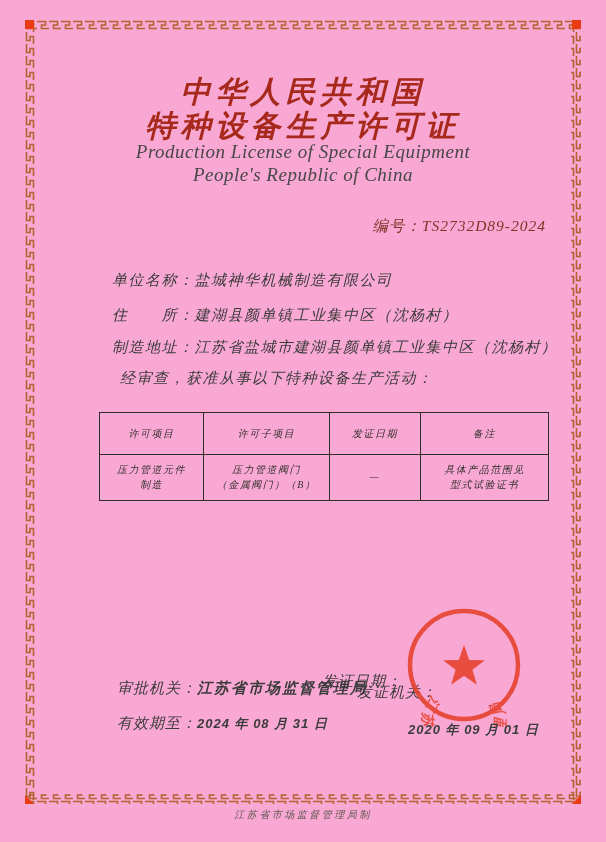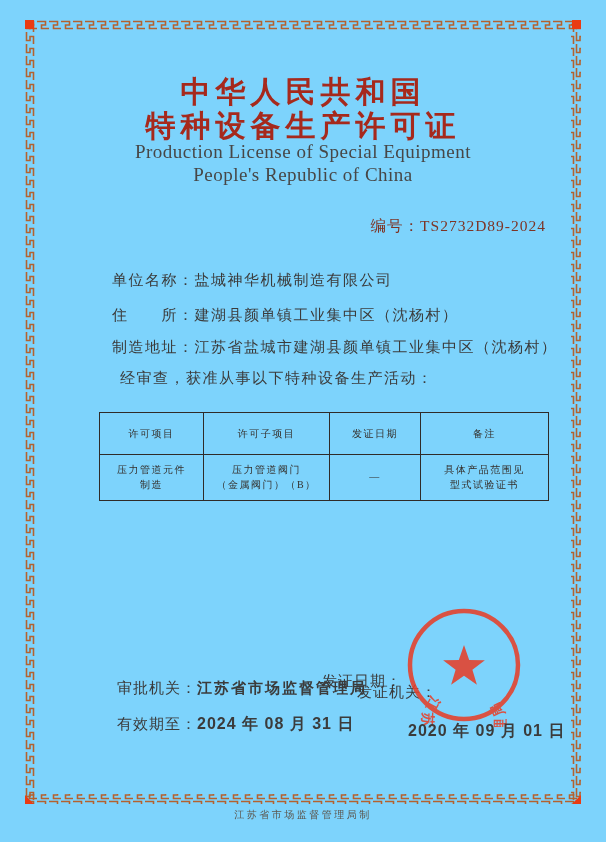--- a/index.html
+++ b/index.html
@@ -1,21 +1,22 @@
 <!DOCTYPE html>
 <html><head>
 <meta charset="utf-8">
 <style>
   * { margin:0; padding:0; box-sizing:border-box; }
   html,body { background:#e8e6df; }
   .page {
     position:relative; width:606px; height:842px; margin:0 auto;
-    background:#7dd3fc; overflow:hidden;
+    background:#f9a8d4; overflow:hidden;
     font-family:"Liberation Serif","DejaVu Serif",serif;
     color:#3b3b3b;
+    font-style:italic;
   }
   .border-svg { position:absolute; left:25px; top:20px; }
 
   .title-cn {
     position:absolute; left:0; right:0; text-align:center;
     font-size:30px; font-weight:bold; color:#a6291c; letter-spacing:5px;
   }
   .title-cn1 { top:72px; }
   .title-cn2 { top:106px; }
   .title-en {
@@ -51,21 +52,21 @@
   .col-param { width:91px; } .col-note { width:128px; }
   .pre-line { white-space:pre-line; }
 
   .footer-field { position:absolute; font-size:15px; letter-spacing:1px; white-space:nowrap; }
   .f-approval { left:117px; top:679px; }
   .f-approval .val { font-weight:bold; letter-spacing:2px; }
   .f-issuer   { left:357px; top:683px; z-index:4; }
   .f-valid    { left:117px; top:714px; }
   .f-issuedate-label { left:322px; top:672px; z-index:6; }
   .f-issuedate-value { left:408px; top:721px; z-index:6; }
-  .date-text { font-family:"Liberation Sans","DejaVu Sans",sans-serif; font-weight:600; font-size:16px; letter-spacing:1px; }
+  .date-text { font-family:"Liberation Sans","DejaVu Sans",sans-serif; font-weight:600; font-size:13px; letter-spacing:1px; }
 
   .seal { position:absolute; left:402px; top:603px; z-index:5; opacity:0.88; }
 
   .made-by {
     position:absolute; left:0; right:0; top:808px; text-align:center;
     font-size:10px; color:#5c564d; letter-spacing:2.5px;
   }
 </style>
 </head>
 <body>

